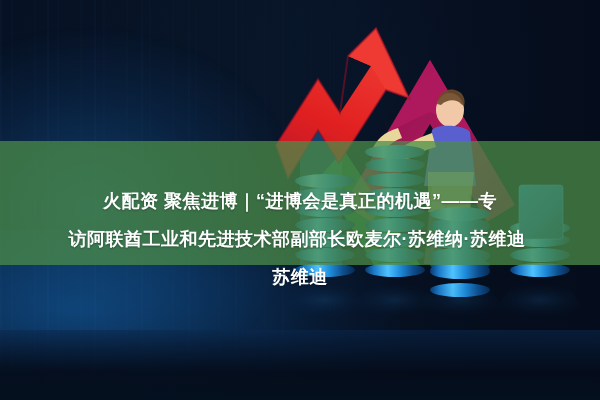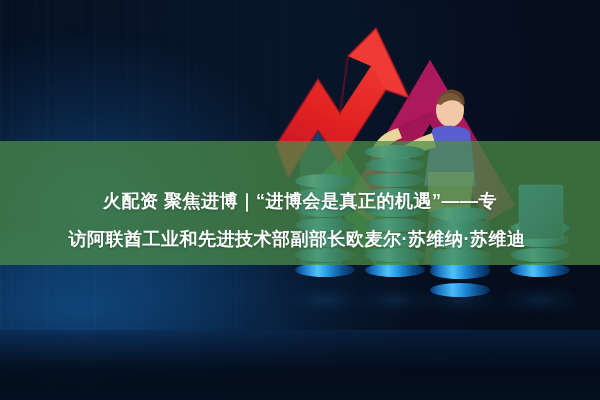--- a/index.html
+++ b/index.html
@@ -244,15 +244,16 @@
         <polygon points="515,282 565,282 592,318 488,318" fill="url(#shadowGrad)"></polygon>
       </g>
     </svg>
   </div>
 
   <div class="green-band"></div>
 
   <div class="headline">
     <span class="ln ln1">火配资 聚焦进博｜“进博会是真正的机遇”——专</span>
     <span class="ln ln2">访阿联酋工业和先进技术部副部长欧麦尔·苏维纳·苏维迪</span>
+    <span class="ln ln3">苏维迪</span>
   </div>
 
 </div>
 
 </body></html>

